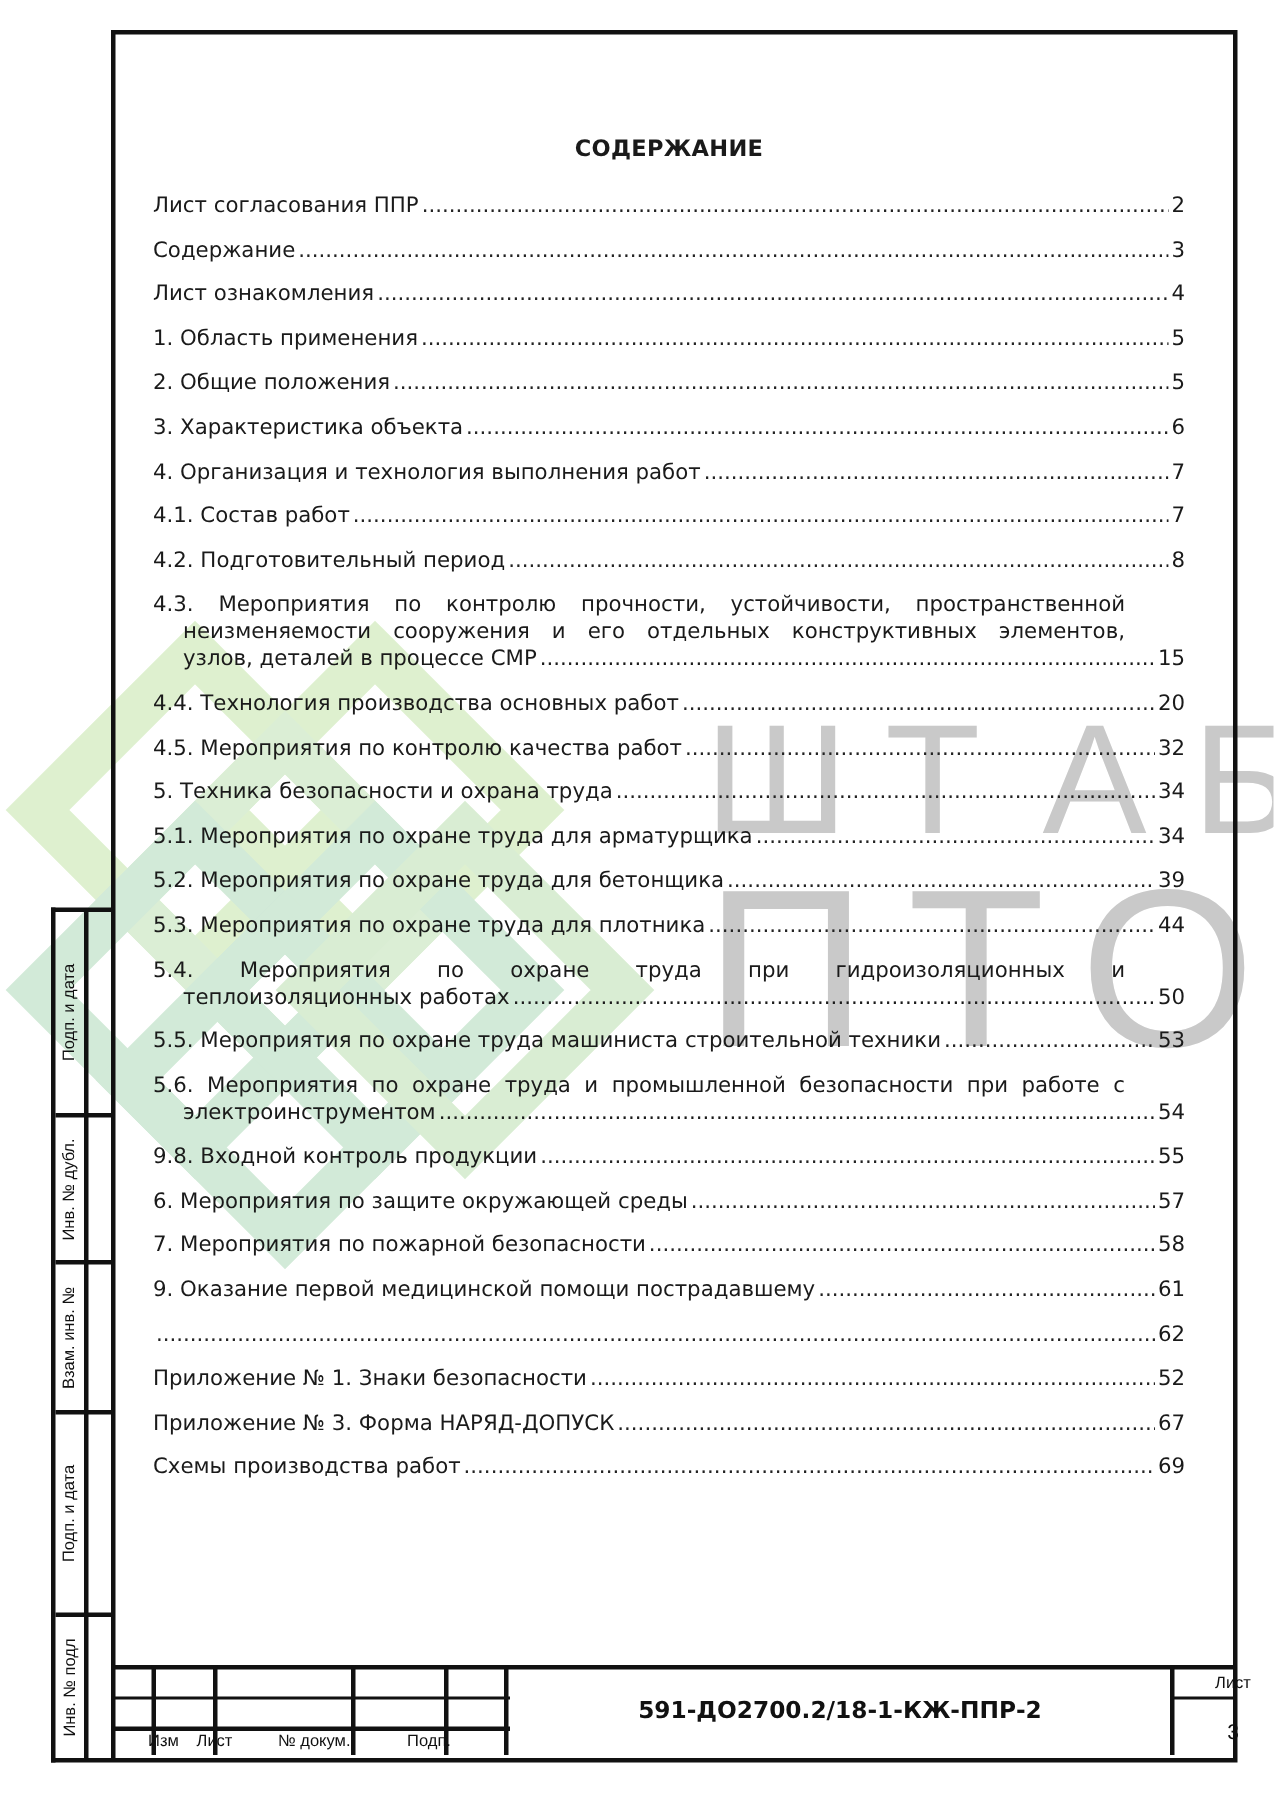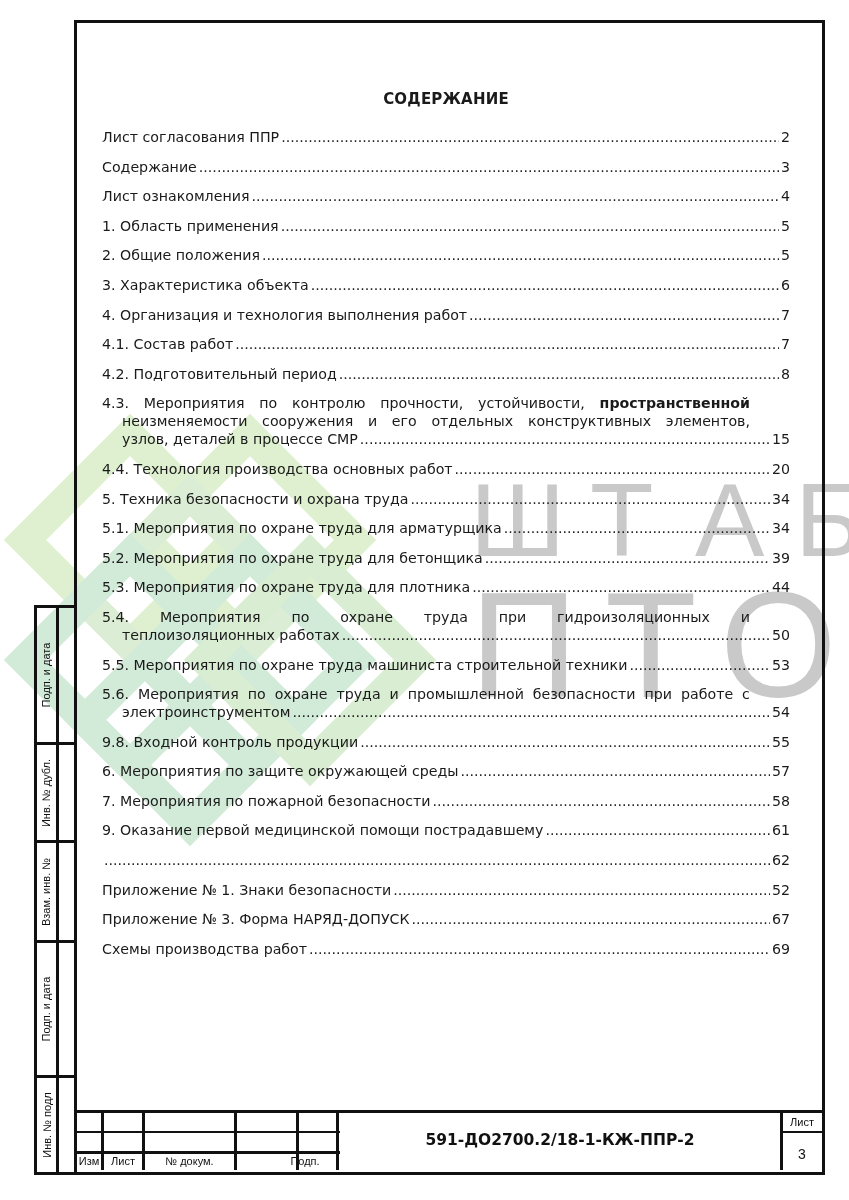--- a/index.html
+++ b/index.html
@@ -30,21 +30,21 @@
     .multi .l1 { text-align:justify; text-align-last:justify; white-space:nowrap; display:flex; justify-content:space-between; height:18px; }
     .multi .ln { padding-left:20px; height:18px; white-space:nowrap; display:flex; justify-content:space-between; }
     .multi .last { display:flex; align-items:flex-end; padding-left:20px; height:18px; white-space:nowrap; }
     .multi .last .d { flex:1 1 auto; overflow:hidden; margin:0 2px; }
     .multi .last .d::before { content:"................................................................................................................................................................................................................................................"; }
     
     .tb { position:absolute; z-index:3; }
     .hl { position:absolute; height:0; border-top:3px solid #111; }
     .hl-thin { position:absolute; height:0; border-top:2px solid #111; }
     .vl { position:absolute; width:0; border-left:3px solid #111; }
-    .tb-lbl { position:absolute; font-family:"Liberation Sans", sans-serif; font-size:11px; color:#111; text-align:center; }
+    .tb-lbl { position:absolute; font-family:"Liberation Sans", sans-serif; font-size:11px; color:#111; text-align:center;padding-left:20px; }
     .doc-code { position:absolute; left:340px; top:1131px; width:440px; text-align:center; font-family:"DejaVu Sans", sans-serif; font-weight:bold; font-size:15.5px; color:#111; }
   </style>
 </head>
 <body>
 
 <svg class="wm-layer" viewBox="0 0 849 1200" xmlns="http://www.w3.org/2000/svg">
   <g fill="none" stroke-width="30" stroke-linejoin="miter" opacity="0.75">
     <polygon points="130,435 235,540 130,645 25,540" stroke="#d4ecc0"></polygon>
     <polygon points="250,435 355,540 250,645 145,540" stroke="#d4ecc0"></polygon>
     <polygon points="190,495 295,600 190,705 85,600" stroke="#cfe9c8"></polygon>
@@ -148,21 +148,21 @@
       </div>
 
     <div class="multi">
       <div class="l1" style="padding-left:0;">
         <span>4.3.</span>
         <span>Мероприятия</span>
         <span>по</span>
         <span>контролю</span>
         <span>прочности,</span>
         <span>устойчивости,</span>
-        <span style="margin-right:40px;font-weight:bold;">пространственной</span>
+        <span style="margin-right:40px;">пространственной</span>
       </div>
       <div class="ln">
         <span>неизменяемости</span>
         <span>сооружения</span>
         <span>и</span>
         <span>его</span>
         <span>отдельных</span>
         <span>конструктивных</span>
         <span style="margin-right:40px;">элементов,</span>
       </div>
@@ -170,20 +170,25 @@
         <span>узлов, деталей в процессе СМР</span>
           <span class="d"></span>
           <span>15</span>
       </div>
     </div>
 
     <div class="row">
         <span class="t">4.4. Технология производства основных работ</span>
         <span class="d"></span>
         <span class="p">20</span>
+      </div>
+    <div class="row">
+        <span class="t">4.5. Мероприятия по контролю качества работ</span>
+        <span class="d"></span>
+        <span class="p">32</span>
       </div>
     <div class="row">
         <span class="t">5. Техника безопасности и охрана труда</span>
         <span class="d"></span>
         <span class="p">34</span>
       </div>
     <div class="row">
         <span class="t">5.1. Мероприятия по охране труда для арматурщика</span>
         <span class="d"></span>
         <span class="p">34</span>
@@ -294,19 +299,19 @@
   <div class="vl" style="left:142px; top:1110px; height:60px;"></div>
   <div class="vl" style="left:234px; top:1110px; height:60px;"></div>
   <div class="vl" style="left:296px; top:1110px; height:60px;"></div>
   <div class="vl" style="left:336px; top:1110px; height:60px;"></div>
   <div class="vl" style="left:780px; top:1110px; height:60px;"></div>
   <div class="hl-thin" style="left:780px; top:1131px; width:42px;"></div>
 
   <div class="tb-lbl" style="left:76px; top:1155px; width:26px;">Изм</div>
   <div class="tb-lbl" style="left:104px; top:1155px; width:38px;">Лист</div>
   <div class="tb-lbl" style="left:145px; top:1155px; width:89px;">№ докум.</div>
-  <div class="tb-lbl" style="left:237px; top:1155px; width:58px;margin-left:39px;">Подп.</div>
+  <div class="tb-lbl" style="left:237px; top:1155px; width:58px;">Подп.</div>
   <div class="tb-lbl" style="left:299px; top:1199px; width:37px;margin-left:46px;">Дата</div>
 
   <div class="doc-code">591-ДО2700.2/18-1-КЖ-ППР-2</div>
   <div class="tb-lbl" style="left:783px; top:1116px; width:38px;">Лист</div>
   <div class="tb-lbl" style="left:783px; top:1146px; width:38px; font-size:14px;">3</div>
 </div>
 
 </body></html>

